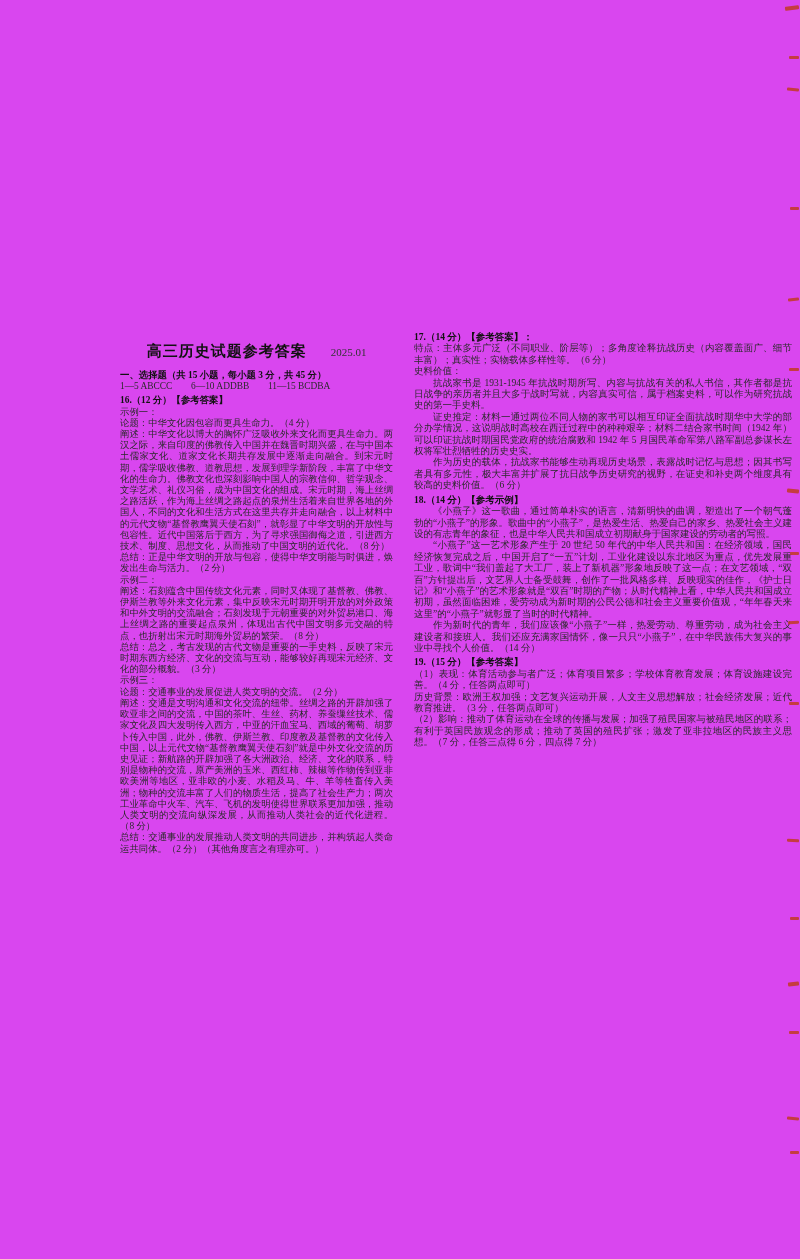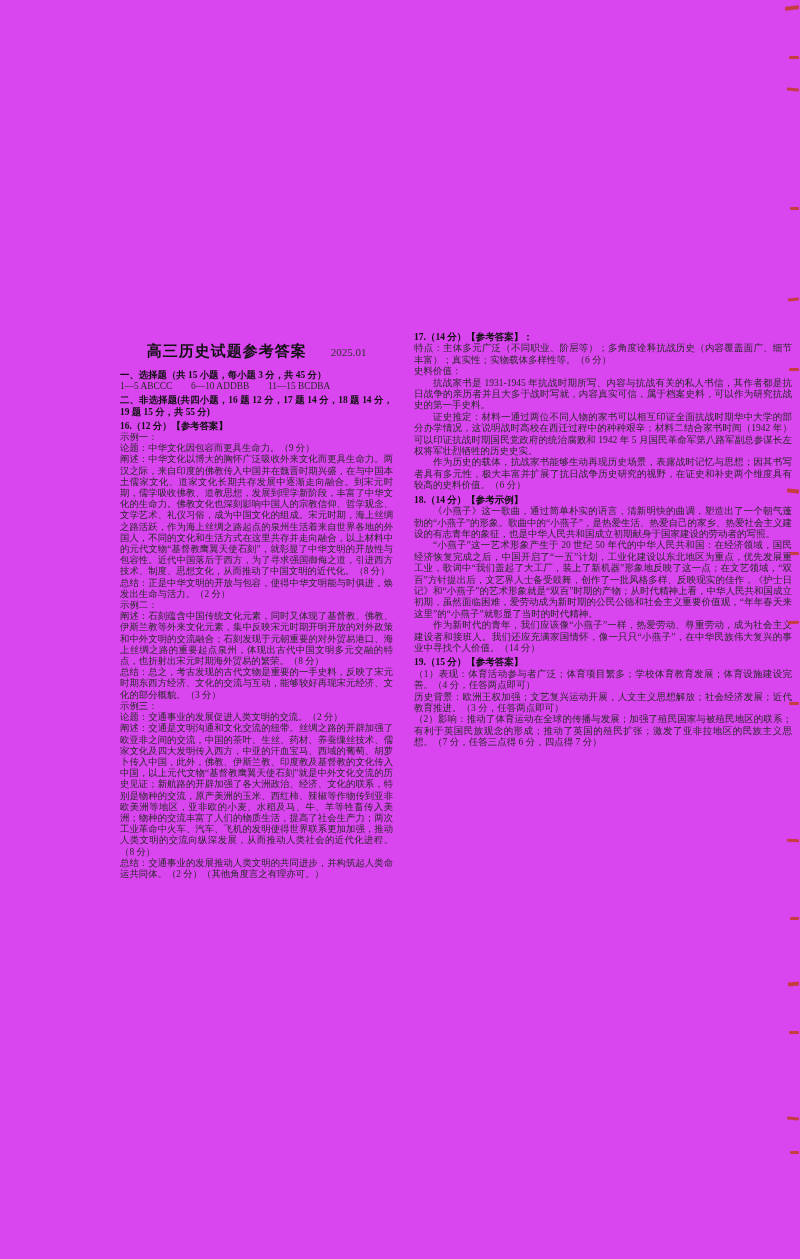--- a/index.html
+++ b/index.html
@@ -33,24 +33,23 @@
 
 <div class="scan-page">
 
   <div class="col left">
     <div class="title-row">
       <span class="doc-title">高三历史试题参考答案</span><span class="doc-date">2025.01</span>
     </div>
     <div class="paragraphs">
         <p class="para bold">一、选择题（共 15 小题，每小题 3 分，共 45 分）</p>
         <p class="para">1—5 ABCCC　　6—10 ADDBB　　11—15 BCDBA</p>
-        <p class="para bold">二、非选择题(共四小题，16 题 12 分，17 题 14 分，18 题 14 分，19 题 15 分，共 55 分)</p>
         <p class="para bold">16.（12 分）【参考答案】</p>
         <p class="para">示例一：</p>
-        <p class="para">论题：中华文化因包容而更具生命力。（9 分）</p>
+        <p class="para">论题：中华文化因包容而更具生命力。（4 分）</p>
         <p class="para">阐述：中华文化以博大的胸怀广泛吸收外来文化而更具生命力。两汉之际，来自印度的佛教传入中国并在魏晋时期兴盛，在与中国本土儒家文化、道家文化长期共存发展中逐渐走向融合。到宋元时期，儒学吸收佛教、道教思想，发展到理学新阶段，丰富了中华文化的生命力。佛教文化也深刻影响中国人的宗教信仰、哲学观念、文学艺术、礼仪习俗，成为中国文化的组成。宋元时期，海上丝绸之路活跃，作为海上丝绸之路起点的泉州生活着来自世界各地的外国人，不同的文化和生活方式在这里共存并走向融合，以上材料中的元代文物“基督教鹰翼天使石刻”，就彰显了中华文明的开放性与包容性。近代中国落后于西方，为了寻求强国御侮之道，引进西方技术、制度、思想文化，从而推动了中国文明的近代化。（8 分）</p>
         <p class="para">总结：正是中华文明的开放与包容，使得中华文明能与时俱进，焕发出生命与活力。（2 分）</p>
         <p class="para">示例二：</p>
         <p class="para">阐述：石刻蕴含中国传统文化元素，同时又体现了基督教、佛教、伊斯兰教等外来文化元素，集中反映宋元时期开明开放的对外政策和中外文明的交流融合；石刻发现于元朝重要的对外贸易港口、海上丝绸之路的重要起点泉州，体现出古代中国文明多元交融的特点，也折射出宋元时期海外贸易的繁荣。（8 分）</p>
         <p class="para">总结：总之，考古发现的古代文物是重要的一手史料，反映了宋元时期东西方经济、文化的交流与互动，能够较好再现宋元经济、文化的部分概貌。（3 分）</p>
         <p class="para">示例三：</p>
         <p class="para">论题：交通事业的发展促进人类文明的交流。（2 分）</p>
         <p class="para">阐述：交通是文明沟通和文化交流的纽带。丝绸之路的开辟加强了欧亚非之间的交流，中国的茶叶、生丝、药材、养蚕缫丝技术、儒家文化及四大发明传入西方，中亚的汗血宝马、西域的葡萄、胡萝卜传入中国，此外，佛教、伊斯兰教、印度教及基督教的文化传入中国，以上元代文物“基督教鹰翼天使石刻”就是中外文化交流的历史见证；新航路的开辟加强了各大洲政治、经济、文化的联系，特别是物种的交流，原产美洲的玉米、西红柿、辣椒等作物传到亚非欧美洲等地区，亚非欧的小麦、水稻及马、牛、羊等牲畜传入美洲；物种的交流丰富了人们的物质生活，提高了社会生产力；两次工业革命中火车、汽车、飞机的发明使得世界联系更加加强，推动人类文明的交流向纵深发展，从而推动人类社会的近代化进程。（8 分）</p>
         <p class="para">总结：交通事业的发展推动人类文明的共同进步，并构筑起人类命运共同体。（2 分）（其他角度言之有理亦可。）</p>
       </div>

